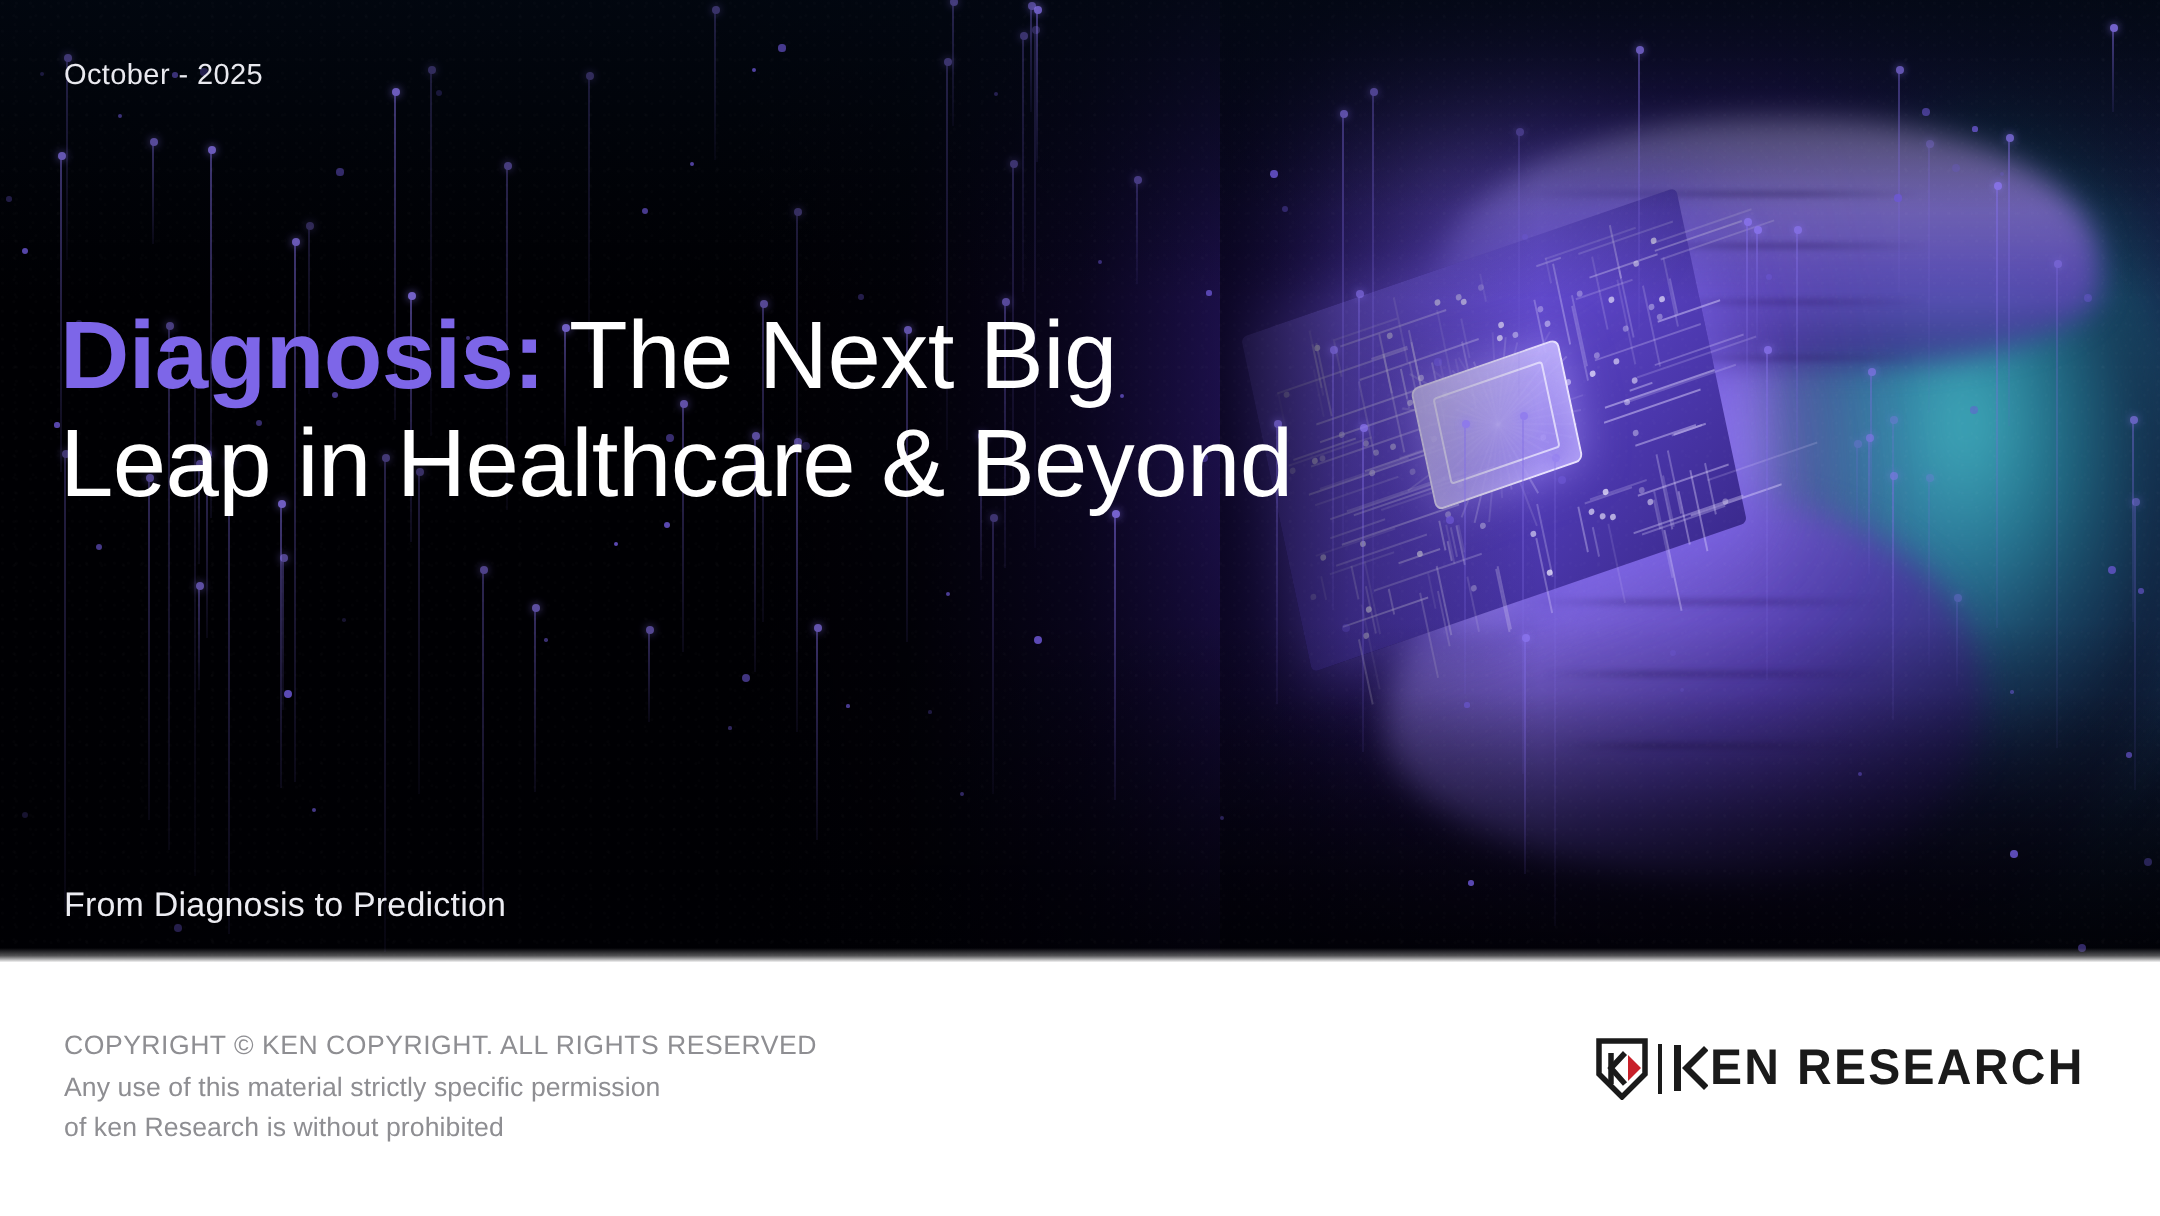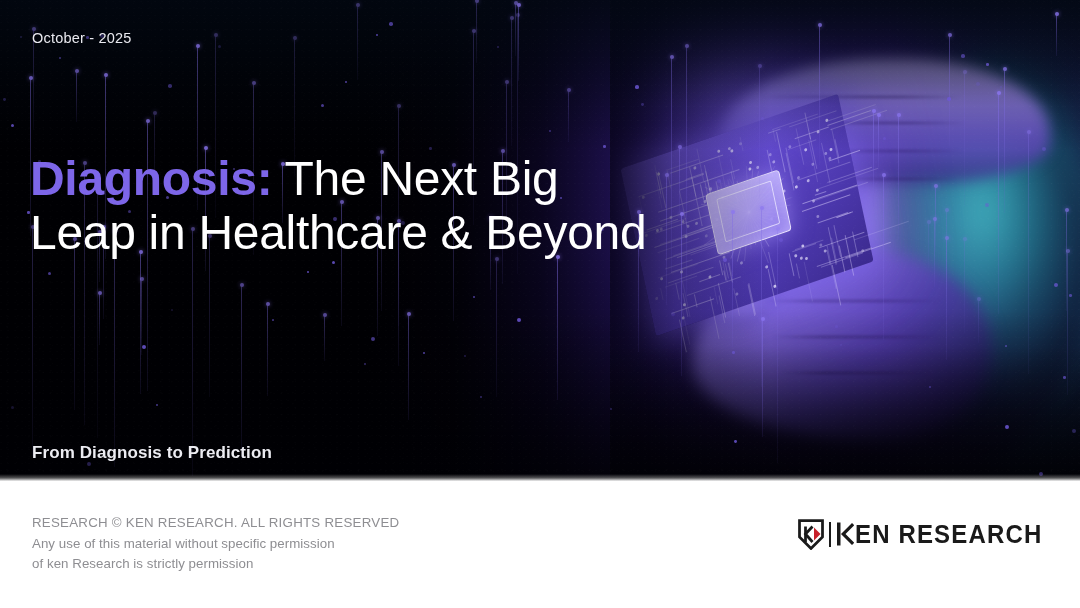--- a/index.html
+++ b/index.html
@@ -159,21 +159,21 @@
     font-size:14.5px; color:#e9e9ef; letter-spacing:.2px; font-weight:400;
   }
   #title{
     position:absolute; left:30px; top:152px; width:620px;
     font-size:48px; line-height:54px; font-weight:400; color:#ffffff;
     letter-spacing:-0.3px;
   }
   #title .accent{ color:#7d66e8; font-weight:700; }
   .tagline{
     position:absolute; left:32px; top:443px;
-    font-size:17px; color:#ececf2; font-weight:700; letter-spacing:.1px;
+    font-size:17px; color:#ececf2; font-weight:400; letter-spacing:.1px;
   }
   .hero-edge{
     position:absolute; left:0; bottom:0; width:100%; height:7px;
     background:linear-gradient(to bottom, rgba(255,255,255,0) 0%, rgba(150,150,150,.55) 55%, rgba(255,255,255,.95) 100%);
   }
 
   
   #footer{
     position:absolute; left:0; top:481px; width:1080px; height:127px;
     background:#ffffff;
@@ -615,23 +615,23 @@
     <h1 id="title"><span class="accent">Diagnosis:</span><span class="rest"> The Next Big Leap in Healthcare &amp; Beyond</span></h1>
 
     <div class="tagline">From Diagnosis to Prediction</div>
 
     <div class="hero-edge"></div>
   </div>
 
   <div id="footer">
 
     <div class="legal">
-      <div class="l1">RESEARCH © KEN RESEARCH. ALL RIGHTS RESERVED</div>
-      <div>Any use of this material without specific permission</div>
-      <div>of ken Research is strictly permission</div>
+      <div class="l1">COPYRIGHT © KEN COPYRIGHT. ALL RIGHTS RESERVED</div>
+      <div>Any use of this material strictly specific permission</div>
+      <div>of ken Research is without prohibited</div>
     </div>
 
     <div id="logo">
       <svg class="logo-mark" viewBox="0 0 52 62">
         <path d="M3 3 H49 V36 L26 59 L3 36 Z" fill="none" stroke="#1a1a1a" stroke-width="5.5"></path>
         <path d="M32 17 L32 43 L45 30 Z" fill="#c8202a"></path>
         <path d="M15 15 V46" stroke="#1a1a1a" stroke-width="5.5" fill="none"></path>
         <path d="M29 15 L15 30 L29 46" stroke="#1a1a1a" stroke-width="5.5" fill="none"></path>
       </svg>
       <div class="logo-bar"></div>

